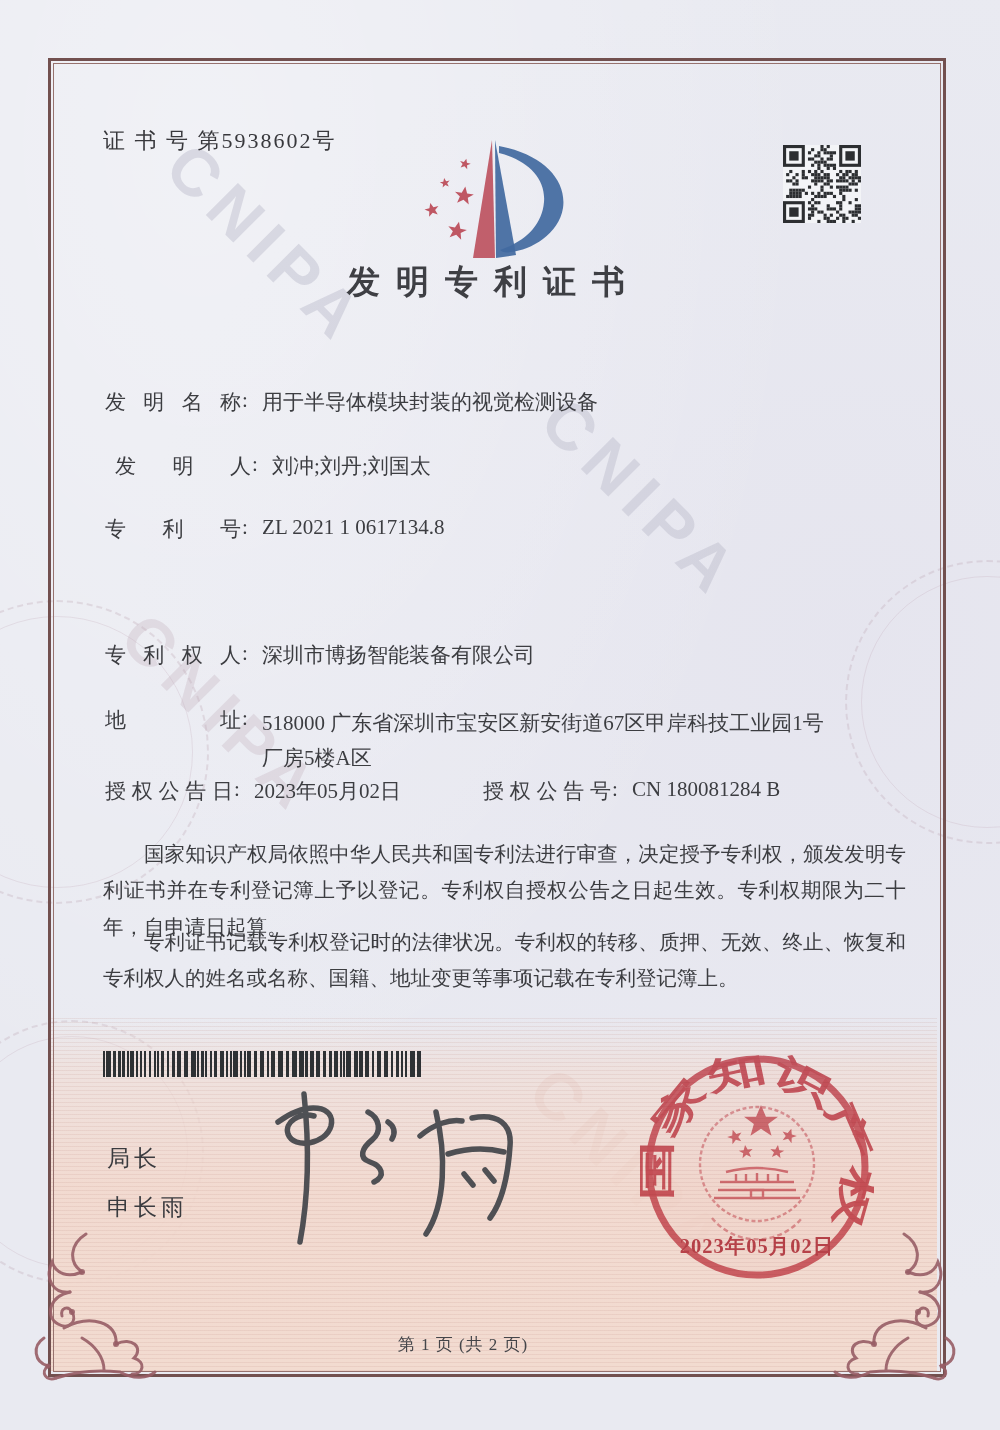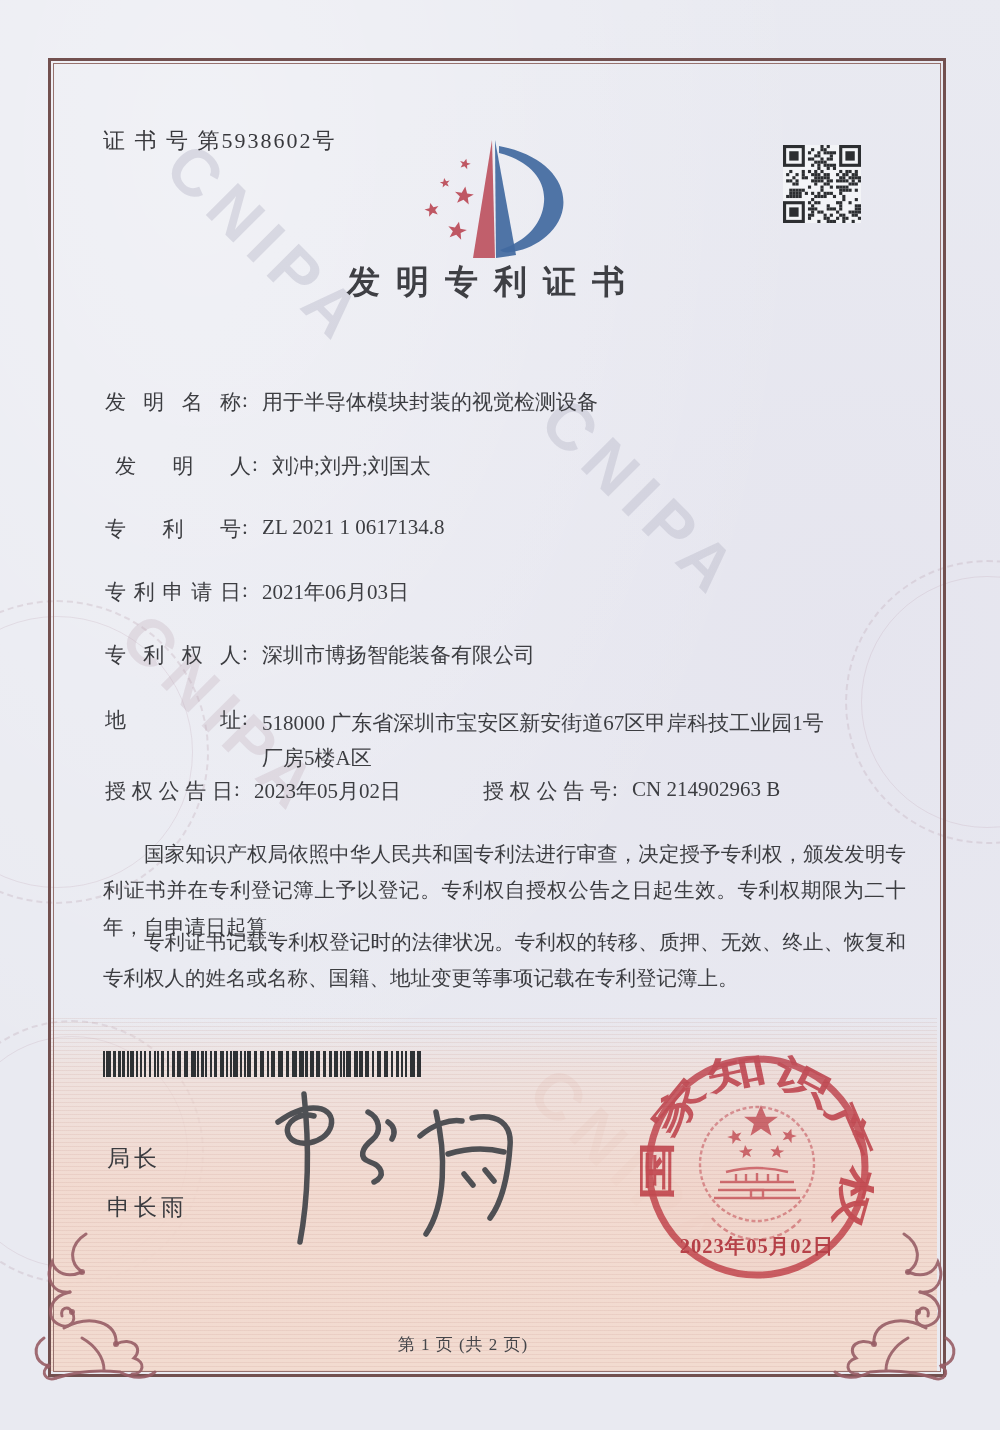--- a/index.html
+++ b/index.html
@@ -327,38 +327,34 @@
     <span class="val">用于半导体模块封装的视觉检测设备</span>
   </div>
   <div class="abs row" style="top:452px;margin-left:10px;">
     <span class="lbl">发明人</span><span class="colon">:</span>
     <span class="val">刘冲;刘丹;刘国太</span>
   </div>
   <div class="abs row" style="top:515px;">
     <span class="lbl">专利号</span><span class="colon">:</span>
     <span class="val">ZL 2021 1 0617134.8</span>
   </div>
-  <div class="abs row" style="top:578px;">
-    <span class="lbl">专利申请日</span><span class="colon">:</span>
-    <span class="val">2021年06月03日</span>
-  </div>
   <div class="abs row" style="top:641px;">
     <span class="lbl">专利权人</span><span class="colon">:</span>
     <span class="val">深圳市博扬智能装备有限公司</span>
   </div>
   <div class="abs row" style="top:706px;">
     <span class="lbl">地址</span><span class="colon">:</span>
     <span class="val val-wrap">518000 广东省深圳市宝安区新安街道67区甲岸科技工业园1号厂房5楼A区</span>
   </div>
   <div class="abs row" style="top:777px;width:803px;">
     <span class="lbl" style="width:128px;">授权公告日</span><span class="colon">:</span>
     <span class="val">2023年05月02日</span>
     <span class="pairB">
       <span class="lbl" style="width:128px;">授权公告号</span><span class="colon">:</span>
-      <span class="val">CN 214902963 B</span>
+      <span class="val">CN 180081284 B</span>
     </span>
   </div>
 
   <div class="abs para" style="top:836px;">国家知识产权局依照中华人民共和国专利法进行审查，决定授予专利权，颁发发明专利证书并在专利登记簿上予以登记。专利权自授权公告之日起生效。专利权期限为二十年，自申请日起算。</div>
   <div class="abs para" style="top:924px;">专利证书记载专利权登记时的法律状况。专利权的转移、质押、无效、终止、恢复和专利权人的姓名或名称、国籍、地址变更等事项记载在专利登记簿上。</div>
 
   <div id="barcode" class="abs barcode">
       <span style="width: 2px; background: rgb(46, 49, 52);"></span>
       <span style="width: 1px; background: transparent;"></span>
       <span style="width: 5px; background: rgb(46, 49, 52);"></span>

